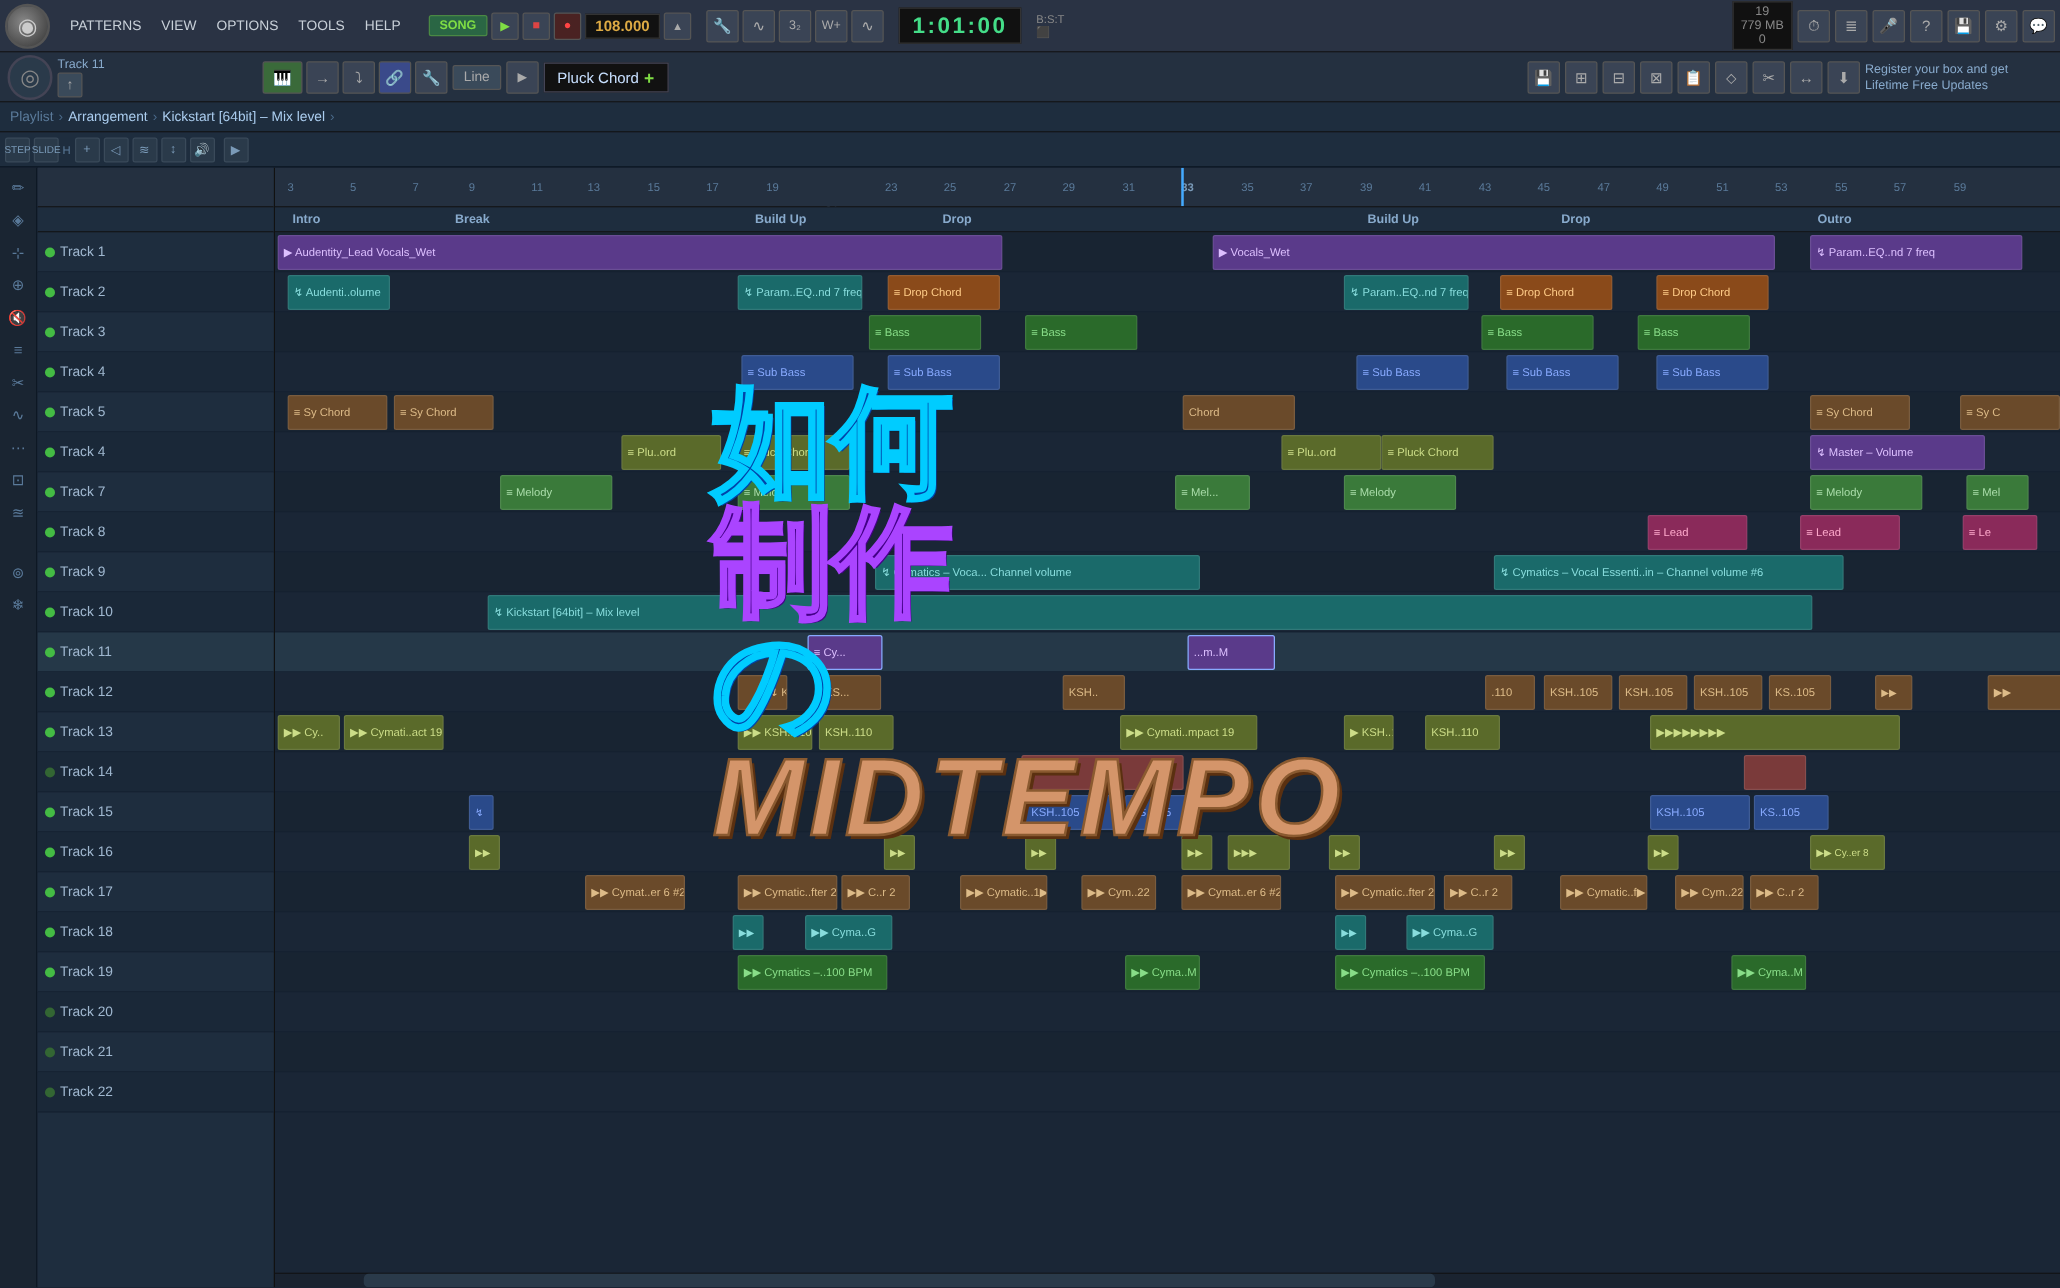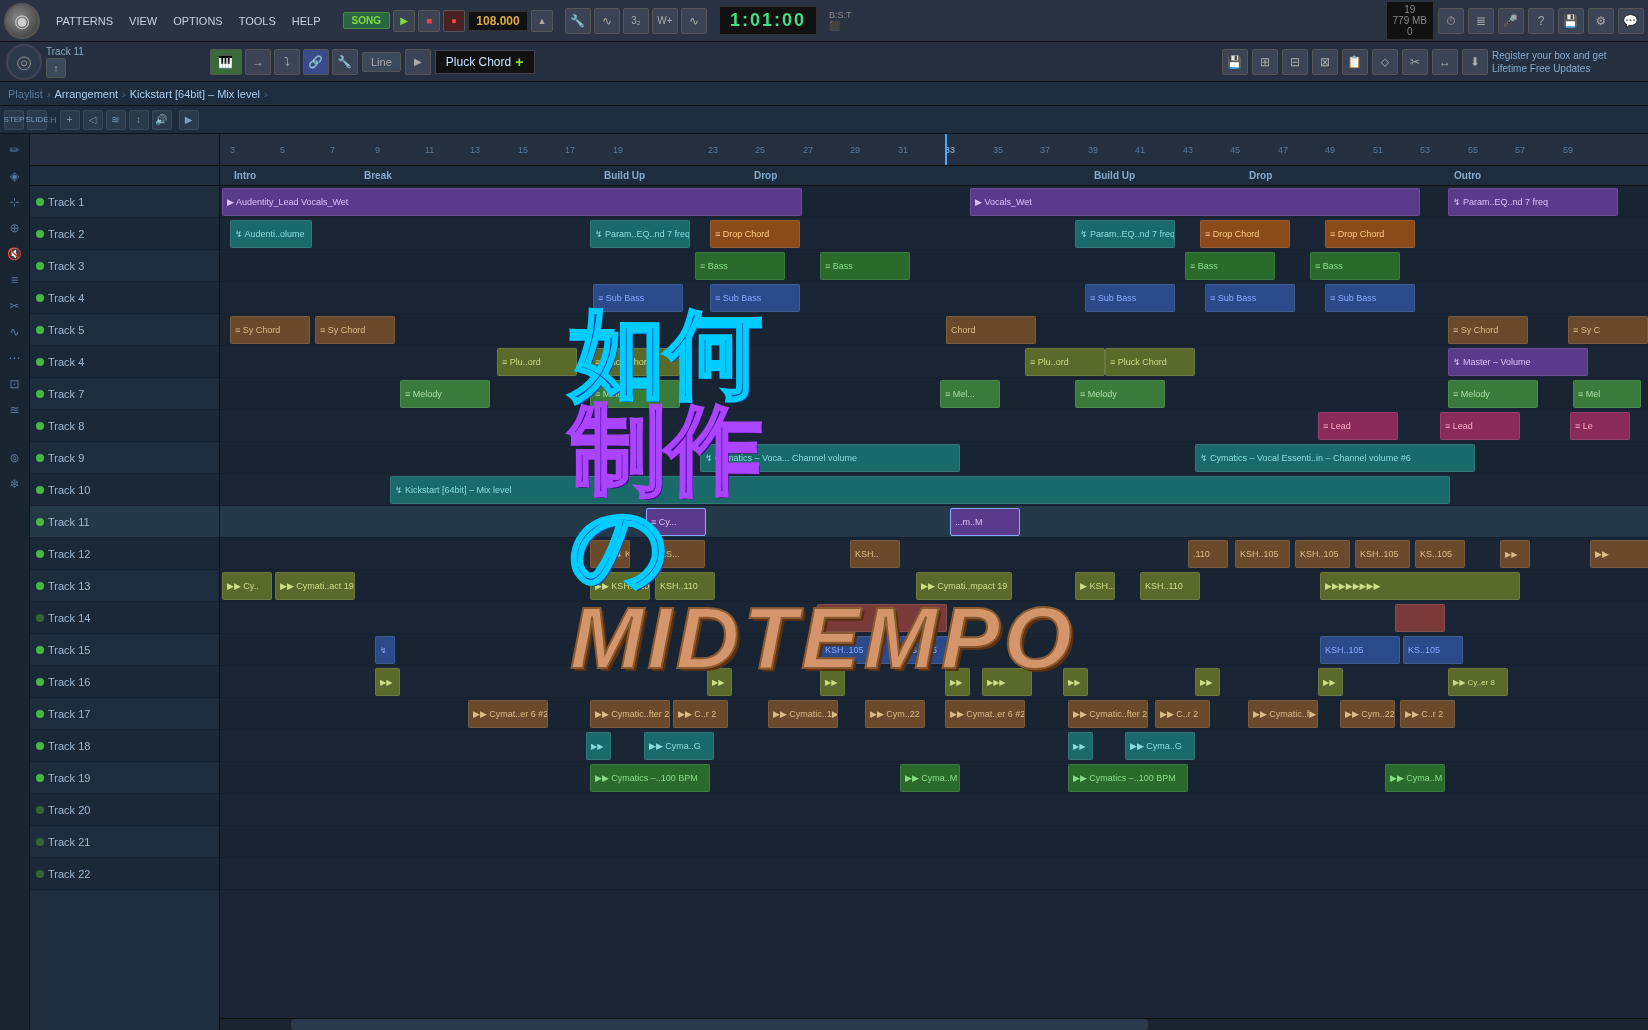--- a/index.html
+++ b/index.html
@@ -702,21 +702,21 @@
         <div class="clip clip-olive" style="left:885px;width:90px;">≡ Pluck Chord</div>
         <div class="clip clip-purple" style="left:1228px;width:140px;">↯ Master – Volume</div>
       </div>
 
       <div class="track-lane">
         <div class="clip clip-light-green" style="left:180px;width:90px;">≡ Melody</div>
         <div class="clip clip-light-green" style="left:370px;width:90px;">≡ Melody</div>
         <div class="clip clip-light-green" style="left:720px;width:60px;">≡ Mel...</div>
         <div class="clip clip-light-green" style="left:855px;width:90px;">≡ Melody</div>
         <div class="clip clip-light-green" style="left:1228px;width:90px;">≡ Melody</div>
-        <div class="clip clip-light-green" style="left:1353px;width:68px;">≡ Mel</div>
+        <div class="clip clip-light-green" style="left:1353px;width:50px;">≡ Mel</div>
       </div>
 
       <div class="track-lane">
         <div class="clip clip-pink" style="left:1098px;width:80px;">≡ Lead</div>
         <div class="clip clip-pink" style="left:1220px;width:80px;">≡ Lead</div>
         <div class="clip clip-pink" style="left:1350px;width:60px;">≡ Le</div>
       </div>
 
       <div class="track-lane">
         <div class="clip clip-teal" style="left:480px;width:260px;">↯ Cymatics – Voca... Channel volume</div>
@@ -743,21 +743,21 @@
         <div class="clip clip-brown" style="left:1195px;width:50px;">KS..105</div>
         <div class="clip clip-brown" style="left:1280px;width:30px;font-size:8px;">▶▶</div>
         <div class="clip clip-brown" style="left:1370px;width:60px;">▶▶</div>
       </div>
 
       <div class="track-lane">
         <div class="clip clip-olive" style="left:2px;width:50px;">▶▶ Cy..</div>
         <div class="clip clip-olive" style="left:55px;width:80px;">▶▶ Cymati..act 19 #2</div>
         <div class="clip clip-olive" style="left:370px;width:60px;">▶▶ KSH..110</div>
         <div class="clip clip-olive" style="left:435px;width:60px;">KSH..110</div>
-        <div class="clip clip-olive" style="left:696px;width:96px;">▶▶ Cymati..mpact 19</div>
+        <div class="clip clip-olive" style="left:676px;width:110px;">▶▶ Cymati..mpact 19</div>
         <div class="clip clip-olive" style="left:855px;width:40px;">▶ KSH..110</div>
         <div class="clip clip-olive" style="left:920px;width:60px;">KSH..110</div>
         <div class="clip clip-olive" style="left:1100px;width:200px;">▶▶▶▶▶▶▶▶</div>
       </div>
 
       <div class="track-lane">
         <div class="clip clip-pink" style="left:597px;width:130px;background:#7a3a3a;"></div>
         <div class="clip clip-pink" style="left:1175px;width:50px;background:#7a3a3a;"></div>
       </div>
 

